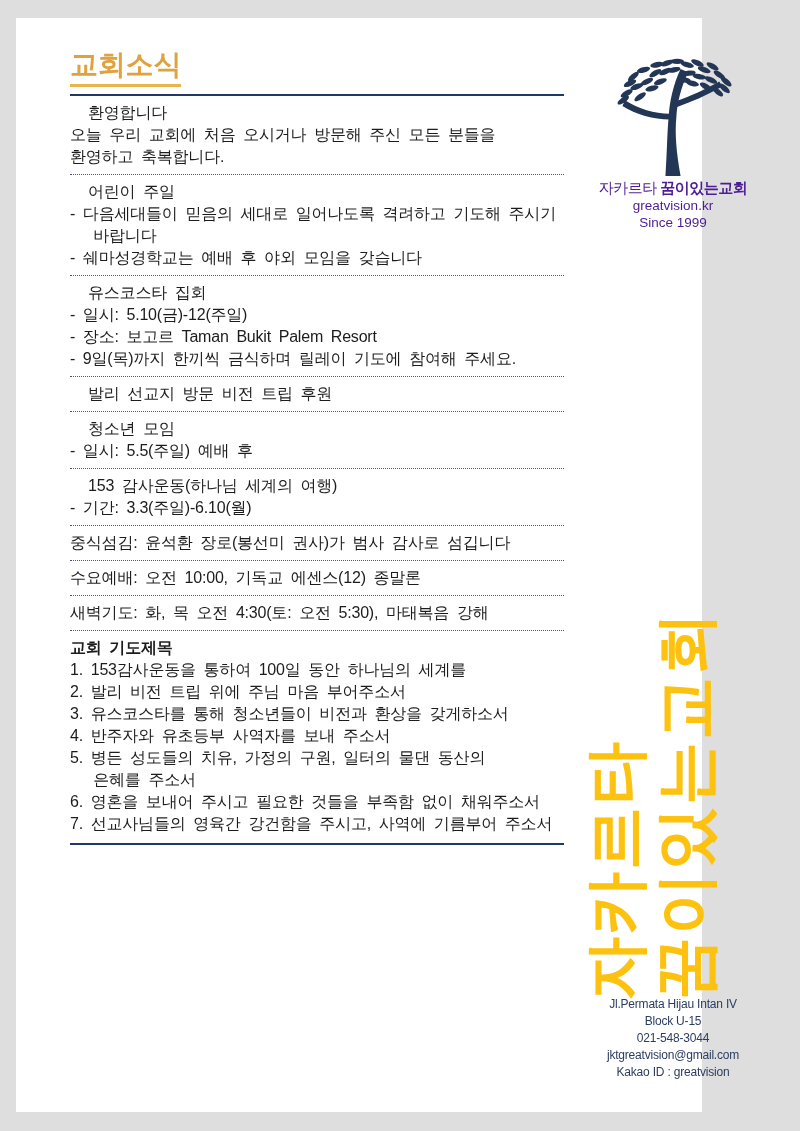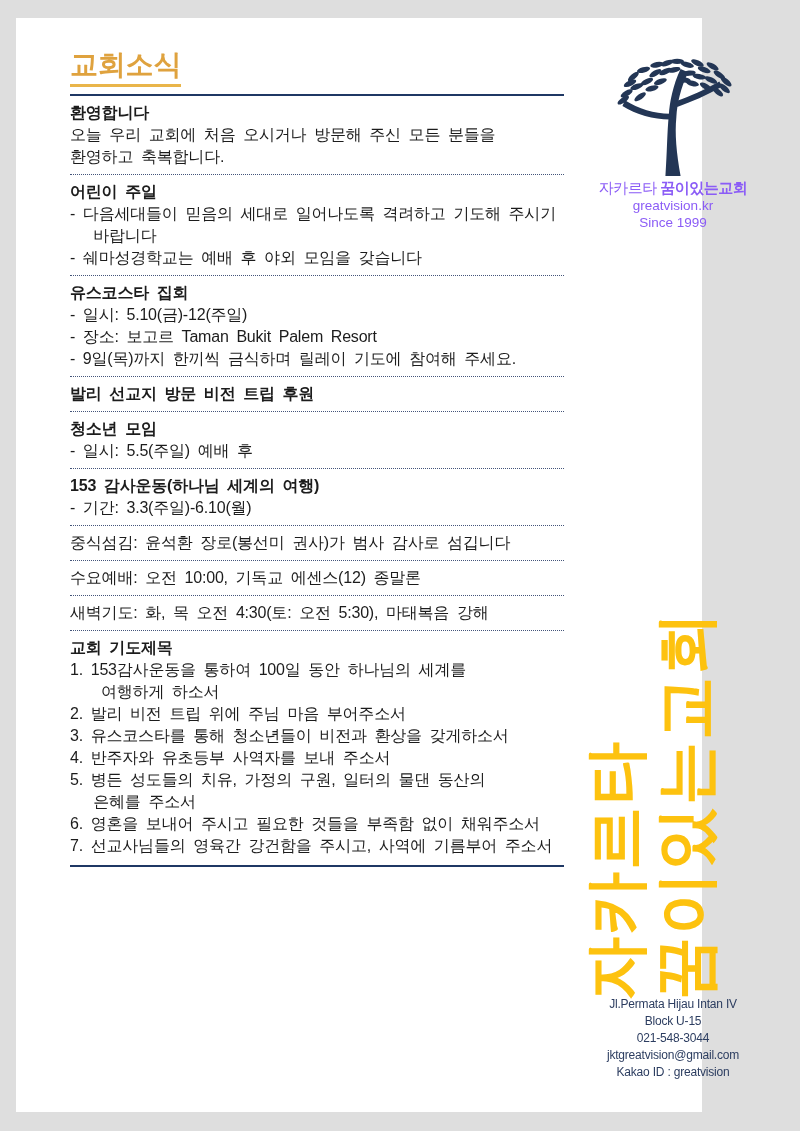--- a/index.html
+++ b/index.html
@@ -29,36 +29,36 @@
     padding-bottom:2px;
   }
   .title-rule {
     border:none; border-top:2px solid #1f3864;
     margin:7px 0 0 0;
   }
   .section {
     padding:6px 0 6px 0;
     border-bottom:1.5px dotted #44557a;
   }
-  .section .heading { font-weight:700; }
+  .section .heading { font-weight:400;margin-left:18px; }
   .line { white-space:pre-wrap; }
   .info-row {
     padding:6px 0 6px 0;
     border-bottom:1.5px dotted #44557a;
   }
   .info-row .label { font-weight:400; }
   .prayer {
     padding:6px 0 8px 0;
     border-bottom:2.5px solid #1f3864;
   }
   .prayer .heading { font-weight:700; }
   
   .logo {
     position:absolute; left:560px; top:40px; width:194px;
-    text-align:center; color:#8b5cf6;
+    text-align:center; color:#4c1d95;
   }
   .logo svg { display:block; margin:0 auto 2px auto; }
   .logo-name { font-size:15px; line-height:19px; letter-spacing:-0.5px; }
   .logo-name .bold { font-weight:700; }
   .logo-url { font-size:13.5px; line-height:17px; }
   .logo-since { font-size:13.5px; line-height:17px; }
   .banner {
     position:absolute; left:564px; top:545px; width:145px; height:437px;
     pointer-events:none;
   }
@@ -144,21 +144,20 @@
     </div>
 
     <div class="info-row">
       <span class="label">새벽기도:</span><span class="line" style="display:inline"> 화, 목 오전 4:30(토: 오전 5:30), 마태복음 강해</span>
     </div>
 
     <div class="prayer">
       <div class="heading">교회 기도제목</div>
       <div>
           <div class="line">1. 153감사운동을 통하여 100일 동안 하나님의 세계를</div>
-          <div class="line">    여행하게 하소서</div>
           <div class="line">2. 발리 비전 트립 위에 주님 마음 부어주소서</div>
           <div class="line">3. 유스코스타를 통해 청소년들이 비전과 환상을 갖게하소서</div>
           <div class="line">4. 반주자와 유초등부 사역자를 보내 주소서</div>
           <div class="line">5. 병든 성도들의 치유, 가정의 구원, 일터의 물댄 동산의</div>
           <div class="line">   은혜를 주소서</div>
           <div class="line">6. 영혼을 보내어 주시고 필요한 것들을 부족함 없이 채워주소서</div>
           <div class="line">7. 선교사님들의 영육간 강건함을 주시고, 사역에 기름부어 주소서</div>
         </div>
     </div>
 

